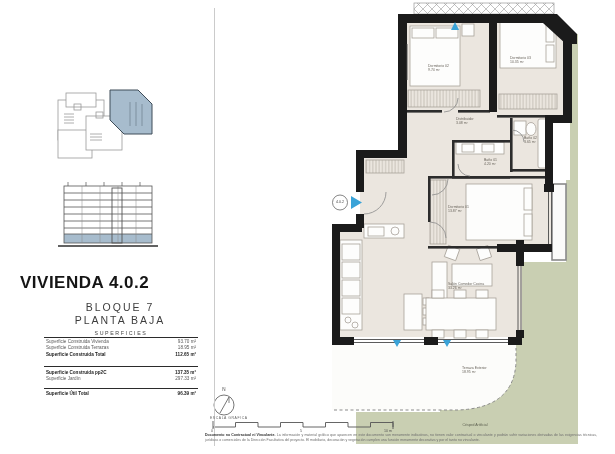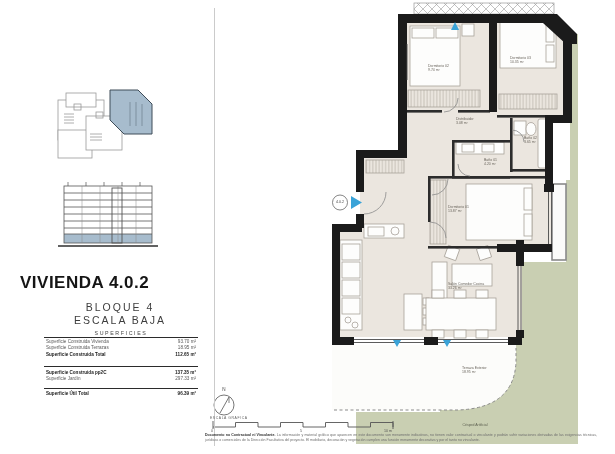--- a/index.html
+++ b/index.html
@@ -204,22 +204,22 @@
       <rect x="8" y="10" width="88" height="57" fill="none"></rect>
       <path d="M8,17 H96 M8,24 H96 M8,31 H96 M8,38 H96 M8,45 H96 M8,52 H96 M8,58 H96"></path>
       <path d="M26,10 V67 M44,10 V67 M62,10 V67 M80,10 V67" stroke-width="0.5" stroke="#888"></path>
       <path d="M12,10 V6 M30,10 V6 M48,10 V6 M66,10 V6 M84,10 V6" stroke-width="0.7"></path>
       <rect x="56" y="12" width="10" height="55" stroke-width="0.9"></rect>
     </g>
     <path d="M2,70 H102" stroke="#2e2e2e" stroke-width="1.6"></path>
   </svg>
 
   <div class="abs panel-title" style="left:20px;top:273px;width:200px;">VIVIENDA 4.0.2</div>
-  <div class="abs panel-sub" style="left:20px;top:301px;width:200px;">BLOQUE 4</div>
-  <div class="abs panel-sub" style="left:20px;top:314px;width:200px;">ESCALA BAJA</div>
+  <div class="abs panel-sub" style="left:20px;top:301px;width:200px;">BLOQUE 7</div>
+  <div class="abs panel-sub" style="left:20px;top:314px;width:200px;">PLANTA BAJA</div>
 
   <div class="abs tbl-head" style="left:44px;top:330px;width:154px;">SUPERFICIES</div>
   <div class="abs rule" style="left:44px;top:337px;width:154px;"></div>
 
   <div class="abs" style="left:46px;top:340px;width:150px;">
     <div class="trow">
       <span>Superficie Construida Vivienda</span>
       <span>93.70 m²</span>
     </div>
     <div class="trow" style="margin-top:1.5px;">

